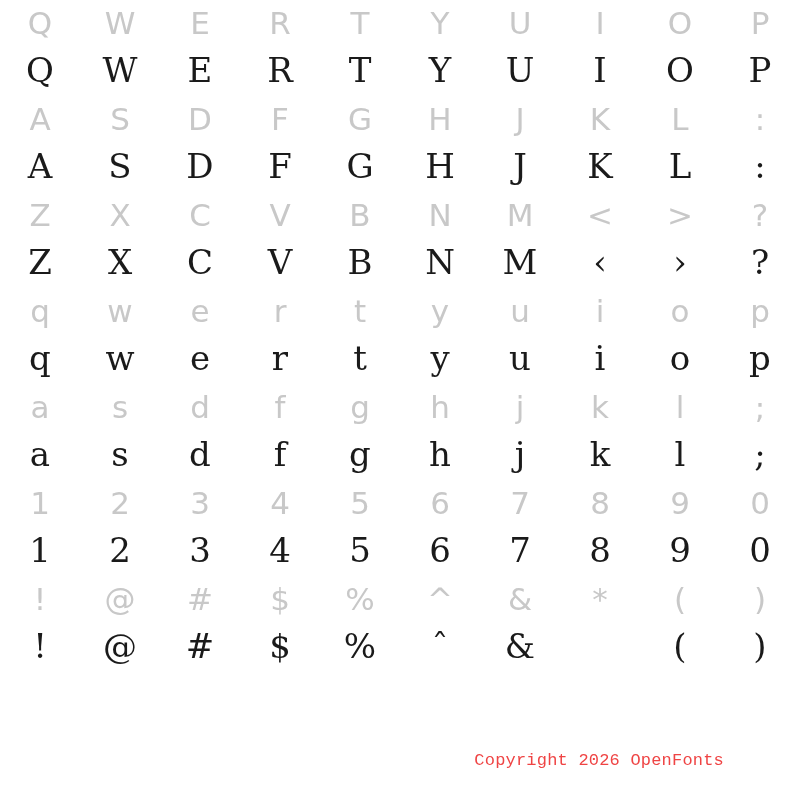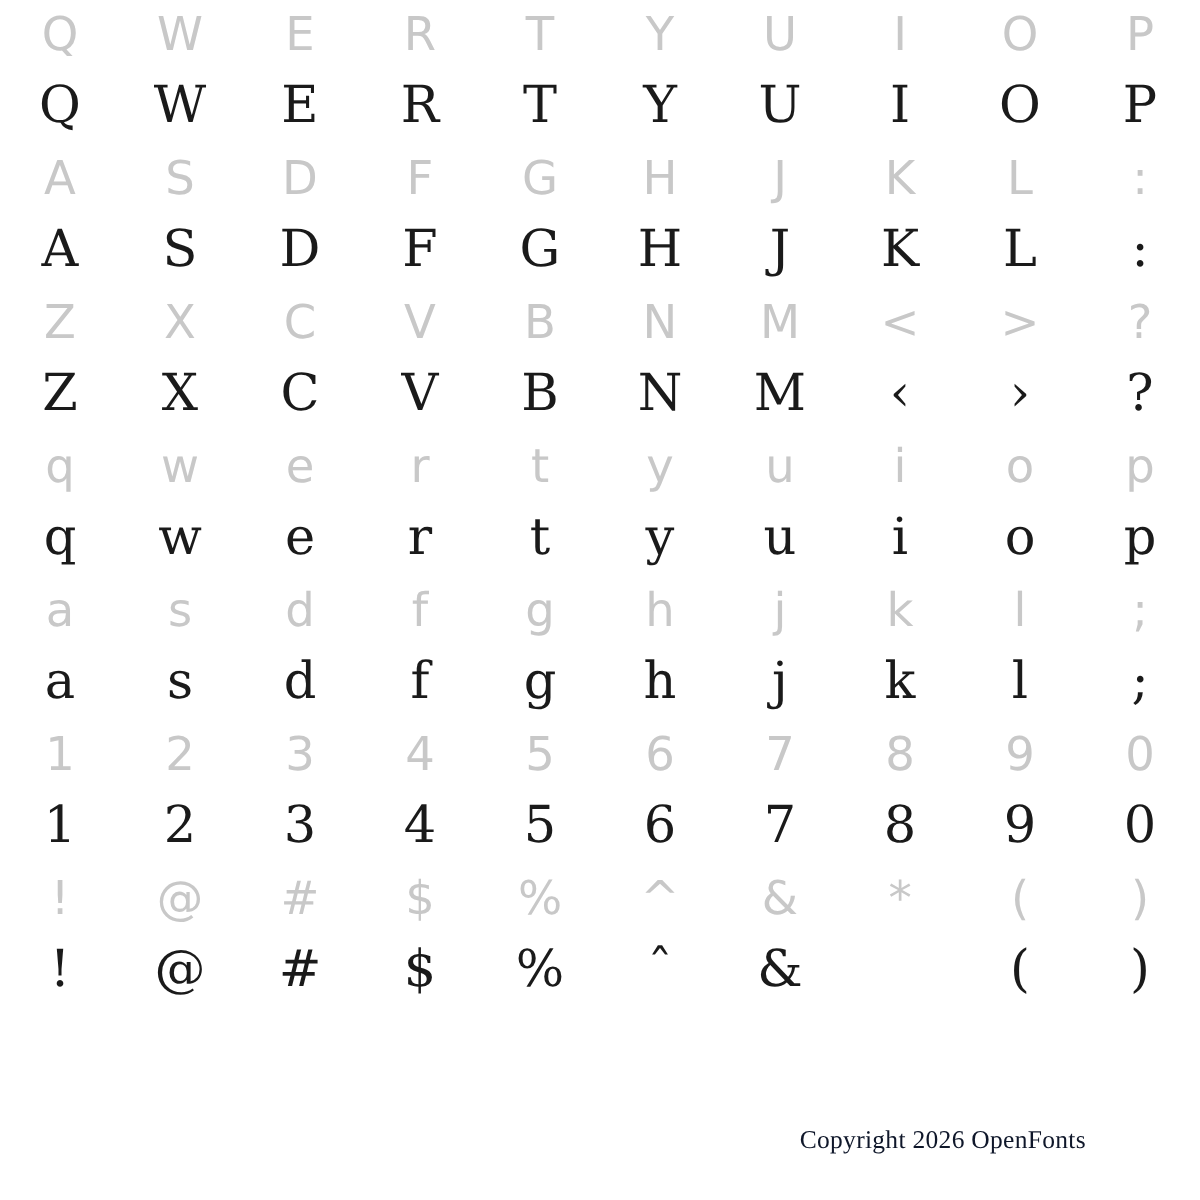--- a/index.html
+++ b/index.html
@@ -69,23 +69,23 @@
   }
 
   .pair {
     margin-bottom: 0px;
   }
 
   .footer {
     position: absolute;
     right: 76px;
     bottom: 30px;
-    color: #0f172a;
+    color: #ef4444;
     font-size: 17px;
-    font-family: Liberation Serif, serif;
+    font-family: Liberation Mono, monospace;
     letter-spacing: 0.2px;
     white-space: pre;
   }
 </style>
 </head>
 <body>
 
 <div class="sheet">
 
   <div class="grid" id="glyph-grid">

